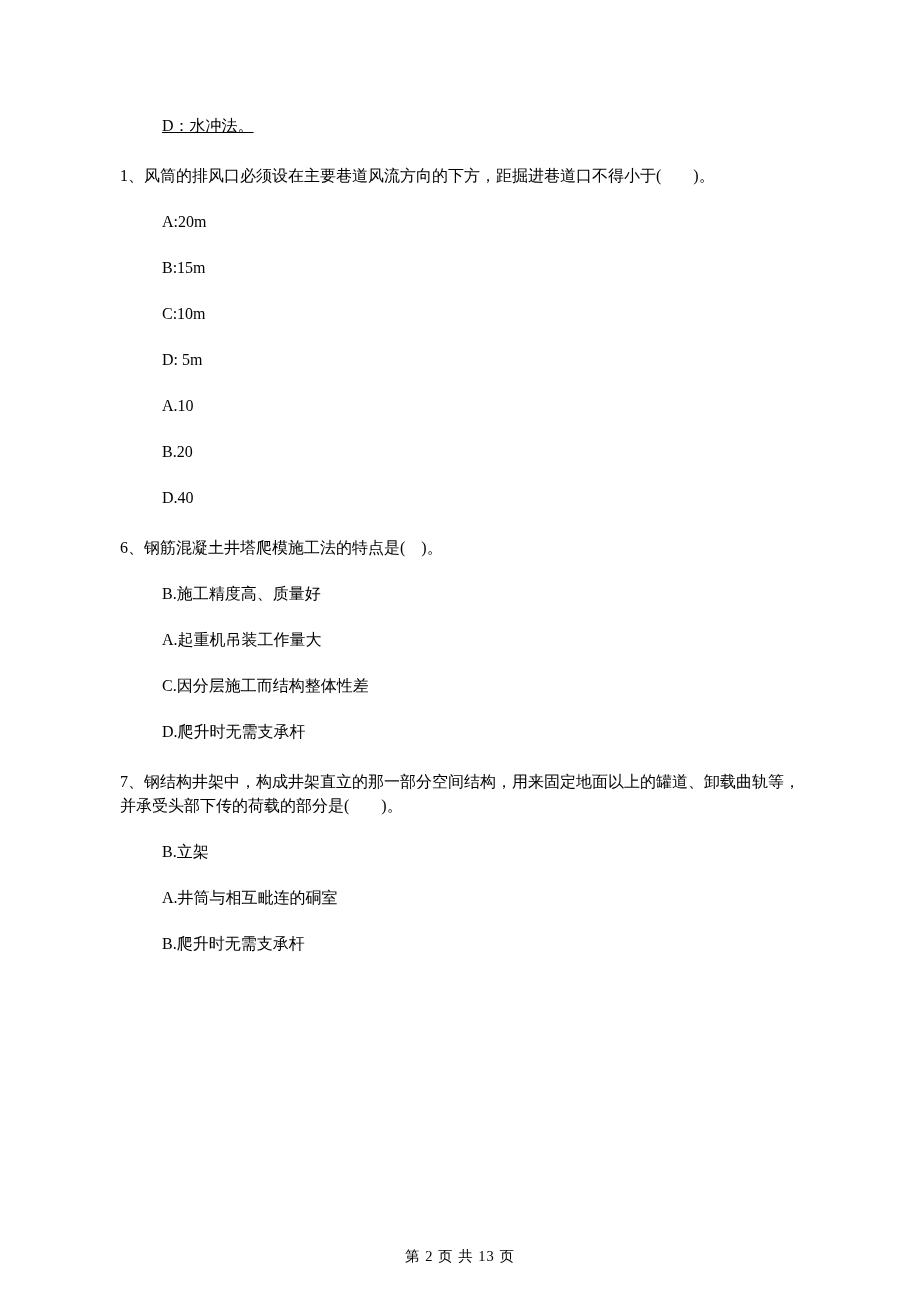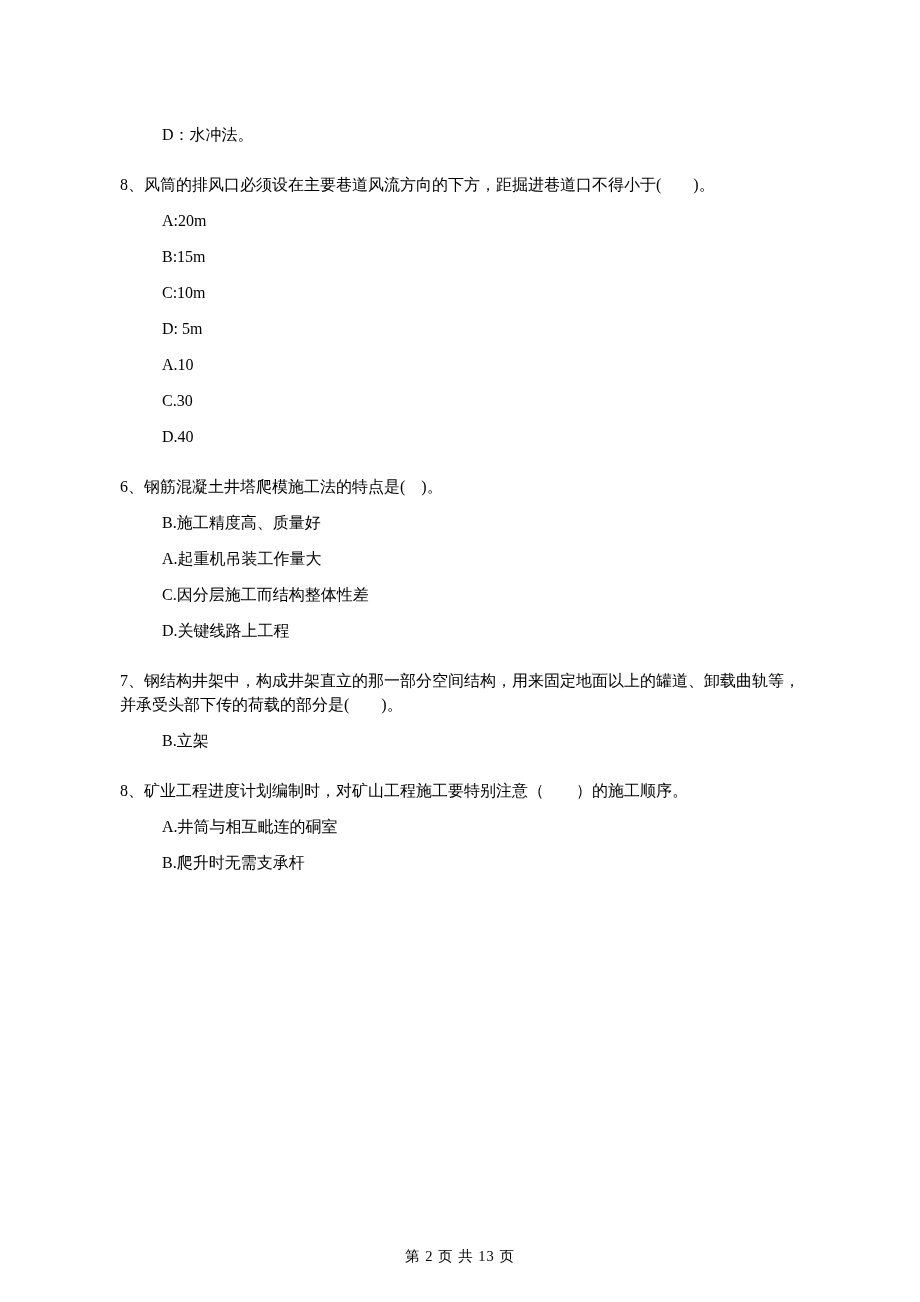--- a/index.html
+++ b/index.html
@@ -8,60 +8,59 @@
     width: 920px;
     min-height: 1302px;
     padding: 110px 120px 40px 120px;
     position: relative;
     color: #000;
     font-size: 16px;
     line-height: 1.5;
   }
   .option {
     padding-left: 42px;
-    margin-top: 12px;
+    margin-top: 22px;
   }
   .question {
     margin-top: 26px;
     text-align: justify;
   }
   .footer {
     position: absolute;
     bottom: 34px;
     left: 0;
     width: 920px;
     text-align: center;
     font-size: 14.5px;
     letter-spacing: 1px;
   }
 </style>
 </head>
 <body>
 
 <div class="page">
 
-  <div class="option" style="margin-top:13px;">D：水冲法。</div>
+  <div class="option" style="margin-top:4px;text-decoration:underline;">D：水冲法。</div>
 
-  <div class="question">8、风筒的排风口必须设在主要巷道风流方向的下方，距掘进巷道口不得小于(　　)。</div>
+  <div class="question">1、风筒的排风口必须设在主要巷道风流方向的下方，距掘进巷道口不得小于(　　)。</div>
   <div class="option">A:20m</div>
   <div class="option">B:15m</div>
   <div class="option">C:10m</div>
   <div class="option">D: 5m</div>
 
   <div class="option">A.10</div>
-  <div class="option">C.30</div>
+  <div class="option">B.20</div>
   <div class="option">D.40</div>
 
   <div class="question">6、钢筋混凝土井塔爬模施工法的特点是(　)。</div>
   <div class="option">B.施工精度高、质量好</div>
   <div class="option">A.起重机吊装工作量大</div>
   <div class="option">C.因分层施工而结构整体性差</div>
-  <div class="option">D.关键线路上工程</div>
+  <div class="option">D.爬升时无需支承杆</div>
 
   <div class="question">7、钢结构井架中，构成井架直立的那一部分空间结构，用来固定地面以上的罐道、卸载曲轨等，并承受头部下传的荷载的部分是(　　)。</div>
   <div class="option">B.立架</div>
 
-  <div class="question">8、矿业工程进度计划编制时，对矿山工程施工要特别注意（　　）的施工顺序。</div>
   <div class="option">A.井筒与相互毗连的硐室</div>
   <div class="option">B.爬升时无需支承杆</div>
 
   <div class="footer">第 2 页 共 13 页</div>
 </div>
 
 </body></html>

